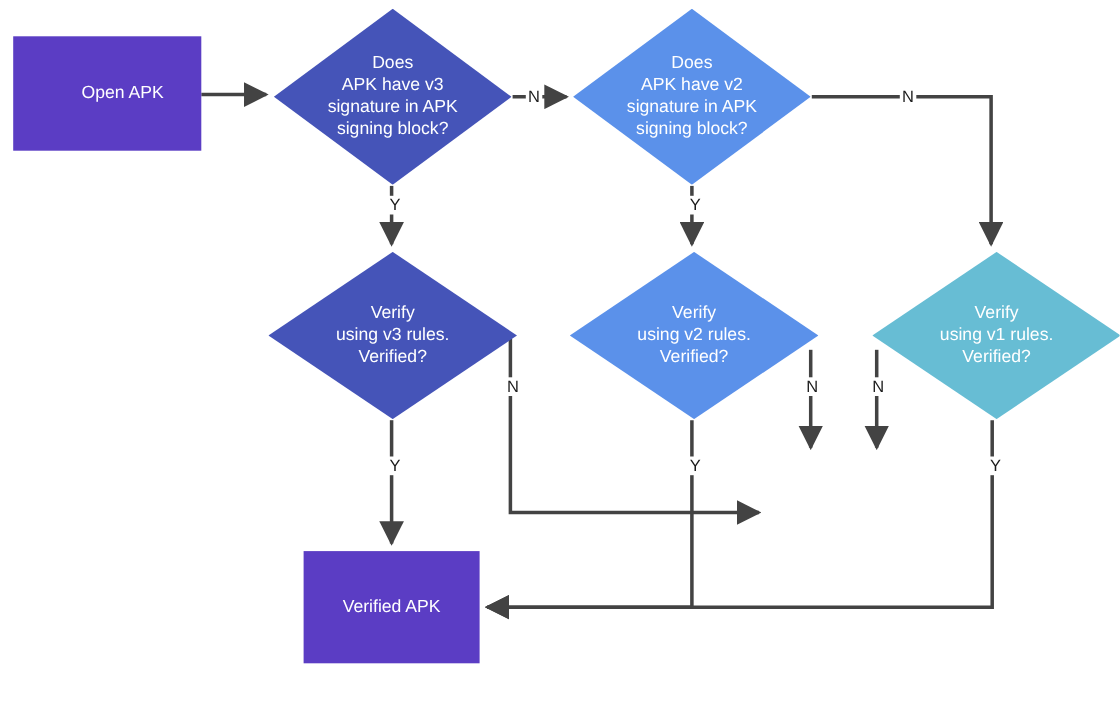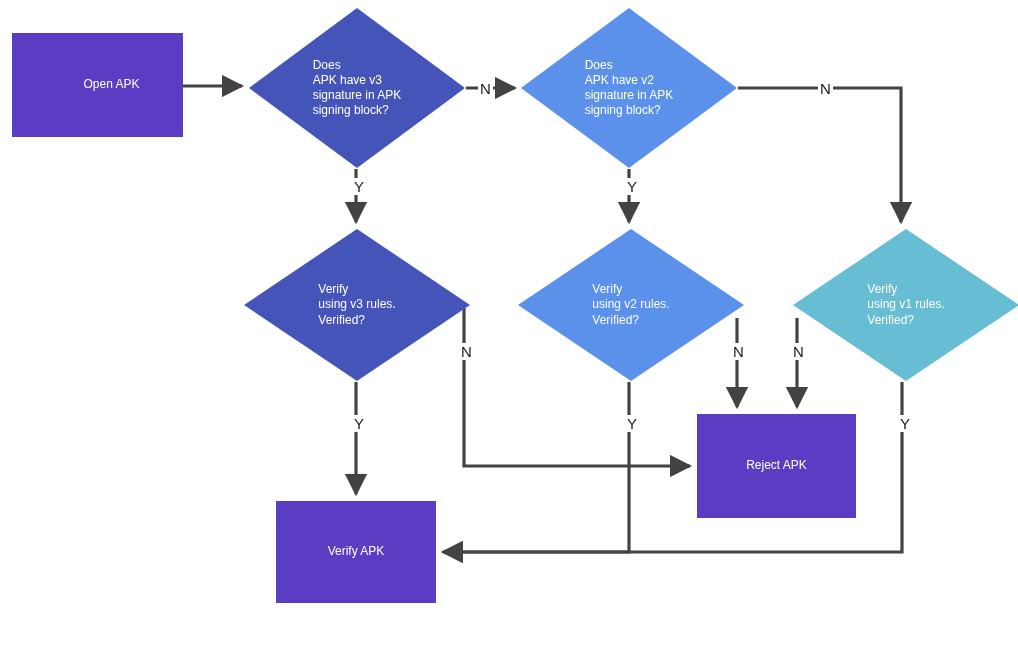--- a/index.html
+++ b/index.html
@@ -23,22 +23,23 @@
     top: 0;
     width: 1018px;
     height: 648px;
   }
   .node {
     position: absolute;
     display: flex;
     align-items: center;
     justify-content: center;
     color: #ffffff;
+    text-align: center;
     line-height: 1.26;
-    font-size: 12px;
+    font-size: 16px;
     box-sizing: border-box;
   }
   .node.box {
     z-index: 3;
   }
   .node-label {
     position: relative;
     z-index: 2;
     white-space: pre-line;
     pointer-events: none;
@@ -159,26 +160,23 @@
 
   <div class="node diamond" id="n-verify-v1" style="left: 793px; top: 229px; width: 226px; height: 152px;">
     <svg class="diamond-shape" viewBox="0 0 100 100" preserveAspectRatio="none">
       <polygon points="50,0 100,50 50,100 0,50" fill="#67BDD4"></polygon>
     </svg>
     <span class="node-label">Verify
 using v1 rules.
 Verified?</span>
   </div>
 
-  <div class="node box" id="n-reject-apk" style="left: 697px; top: 414px; width: 159px; height: 104px; background: rgb(91, 61, 196);">
-    <span class="node-label">Reject APK</span>
-  </div>
 
   <div class="node box" id="n-install-apk" style="left: 276px; top: 501px; width: 160px; height: 102px; background: rgb(91, 61, 196);">
-    <span class="node-label">Verify APK</span>
+    <span class="node-label">Verified APK</span>
   </div>
 
   <span class="edge-label" id="l-v3-no" style="left: 478px; top: 80px; color: rgb(26, 26, 26);">N</span>
   <span class="edge-label" id="l-v3-yes" style="left: 352px; top: 178px; color: rgb(26, 26, 26);">Y</span>
   <span class="edge-label" id="l-v2-no" style="left: 818px; top: 80px; color: rgb(26, 26, 26);">N</span>
   <span class="edge-label" id="l-v2-yes" style="left: 625px; top: 178px; color: rgb(26, 26, 26);">Y</span>
   <span class="edge-label" id="l-verify-v3-yes" style="left: 352px; top: 415px; color: rgb(26, 26, 26);">Y</span>
   <span class="edge-label" id="l-verify-v3-no" style="left: 459px; top: 343px; color: rgb(26, 26, 26);">N</span>
   <span class="edge-label" id="l-verify-v2-yes" style="left: 625px; top: 415px; color: rgb(26, 26, 26);">Y</span>
   <span class="edge-label" id="l-verify-v2-no" style="left: 731px; top: 343px; color: rgb(26, 26, 26);">N</span>

